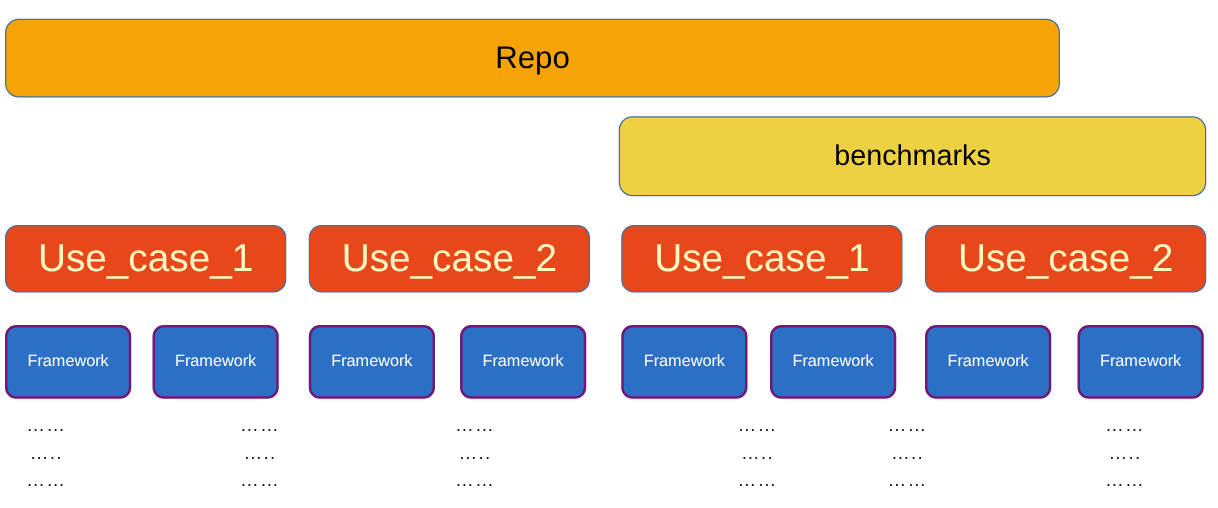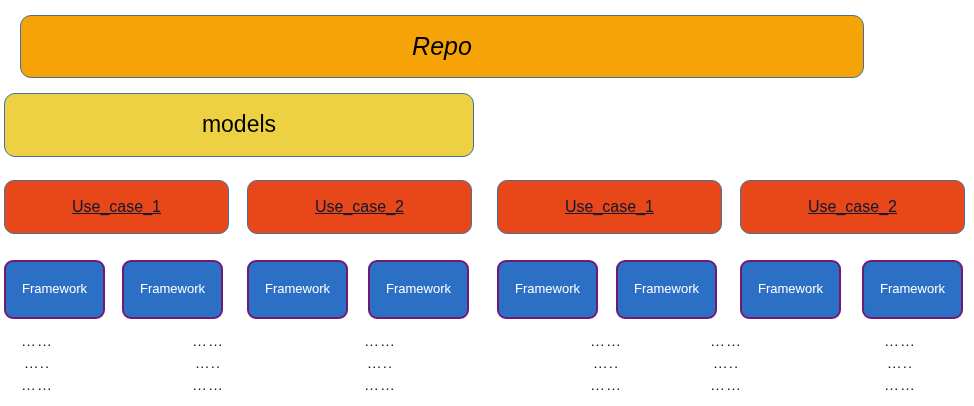--- a/index.html
+++ b/index.html
@@ -30,53 +30,51 @@
     border-radius: 9px;
     border: 1px solid #41719C;
     text-align: center;
     line-height: 1.1;
     white-space: nowrap;
     user-select: none;
   }
 
   
   .node.repo {
-    left: 20px;
+    left: 4px;
     top: 15px;
     width: 844px;
     height: 63px;
     background: #F5A306;
     color: #000000;
     font-size: 25px;
     border-radius: 11px;
-    font-style: italic;
   }
 
   
   .node.dir {
     top: 93px;
     height: 64px;
     background: #EDD142;
     color: #000000;
     font-size: 23px;
     border-radius: 11px;
   }
   .node.dir.dir-0 { left: 4px;   width: 470px; }
   .node.dir.dir-1 { left: 495px; width: 470px; }
 
   
   .node.usecase {
     top: 180px;
     height: 54px;
     width: 225px;
     background: #E8471A;
-    color: #0f172a;
-    font-size: 16px;
+    color: #fef9c3;
+    font-size: 31px;
     border-radius: 10px;
-    text-decoration: underline;
   }
   .node.usecase.uc-0 { left: 4px;   }
   .node.usecase.uc-1 { left: 247px; }
   .node.usecase.uc-2 { left: 497px; }
   .node.usecase.uc-3 { left: 740px; }
 
   
   .node.framework {
     top: 260px;
     height: 59px;
@@ -118,21 +116,21 @@
   .ellipsis-col.ec-4 { left: 671px;  top: 330px; }
   .ellipsis-col.ec-5 { left: 845px;  top: 330px; }
 </style>
 </head>
 <body>
 
 <div id="diagram-canvas">
 
   <div class="node repo">Repo</div>
 
-  <div class="node dir dir-0">models</div>
+  <div class="node dir dir-1">benchmarks</div>
 
   <div class="node usecase uc-0">Use_case_1</div>
   <div class="node usecase uc-1">Use_case_2</div>
   <div class="node usecase uc-2">Use_case_1</div>
   <div class="node usecase uc-3">Use_case_2</div>
 
   <div class="node framework fw-0">Framework</div>
   <div class="node framework fw-1">Framework</div>
   <div class="node framework fw-2">Framework</div>
   <div class="node framework fw-3">Framework</div>

